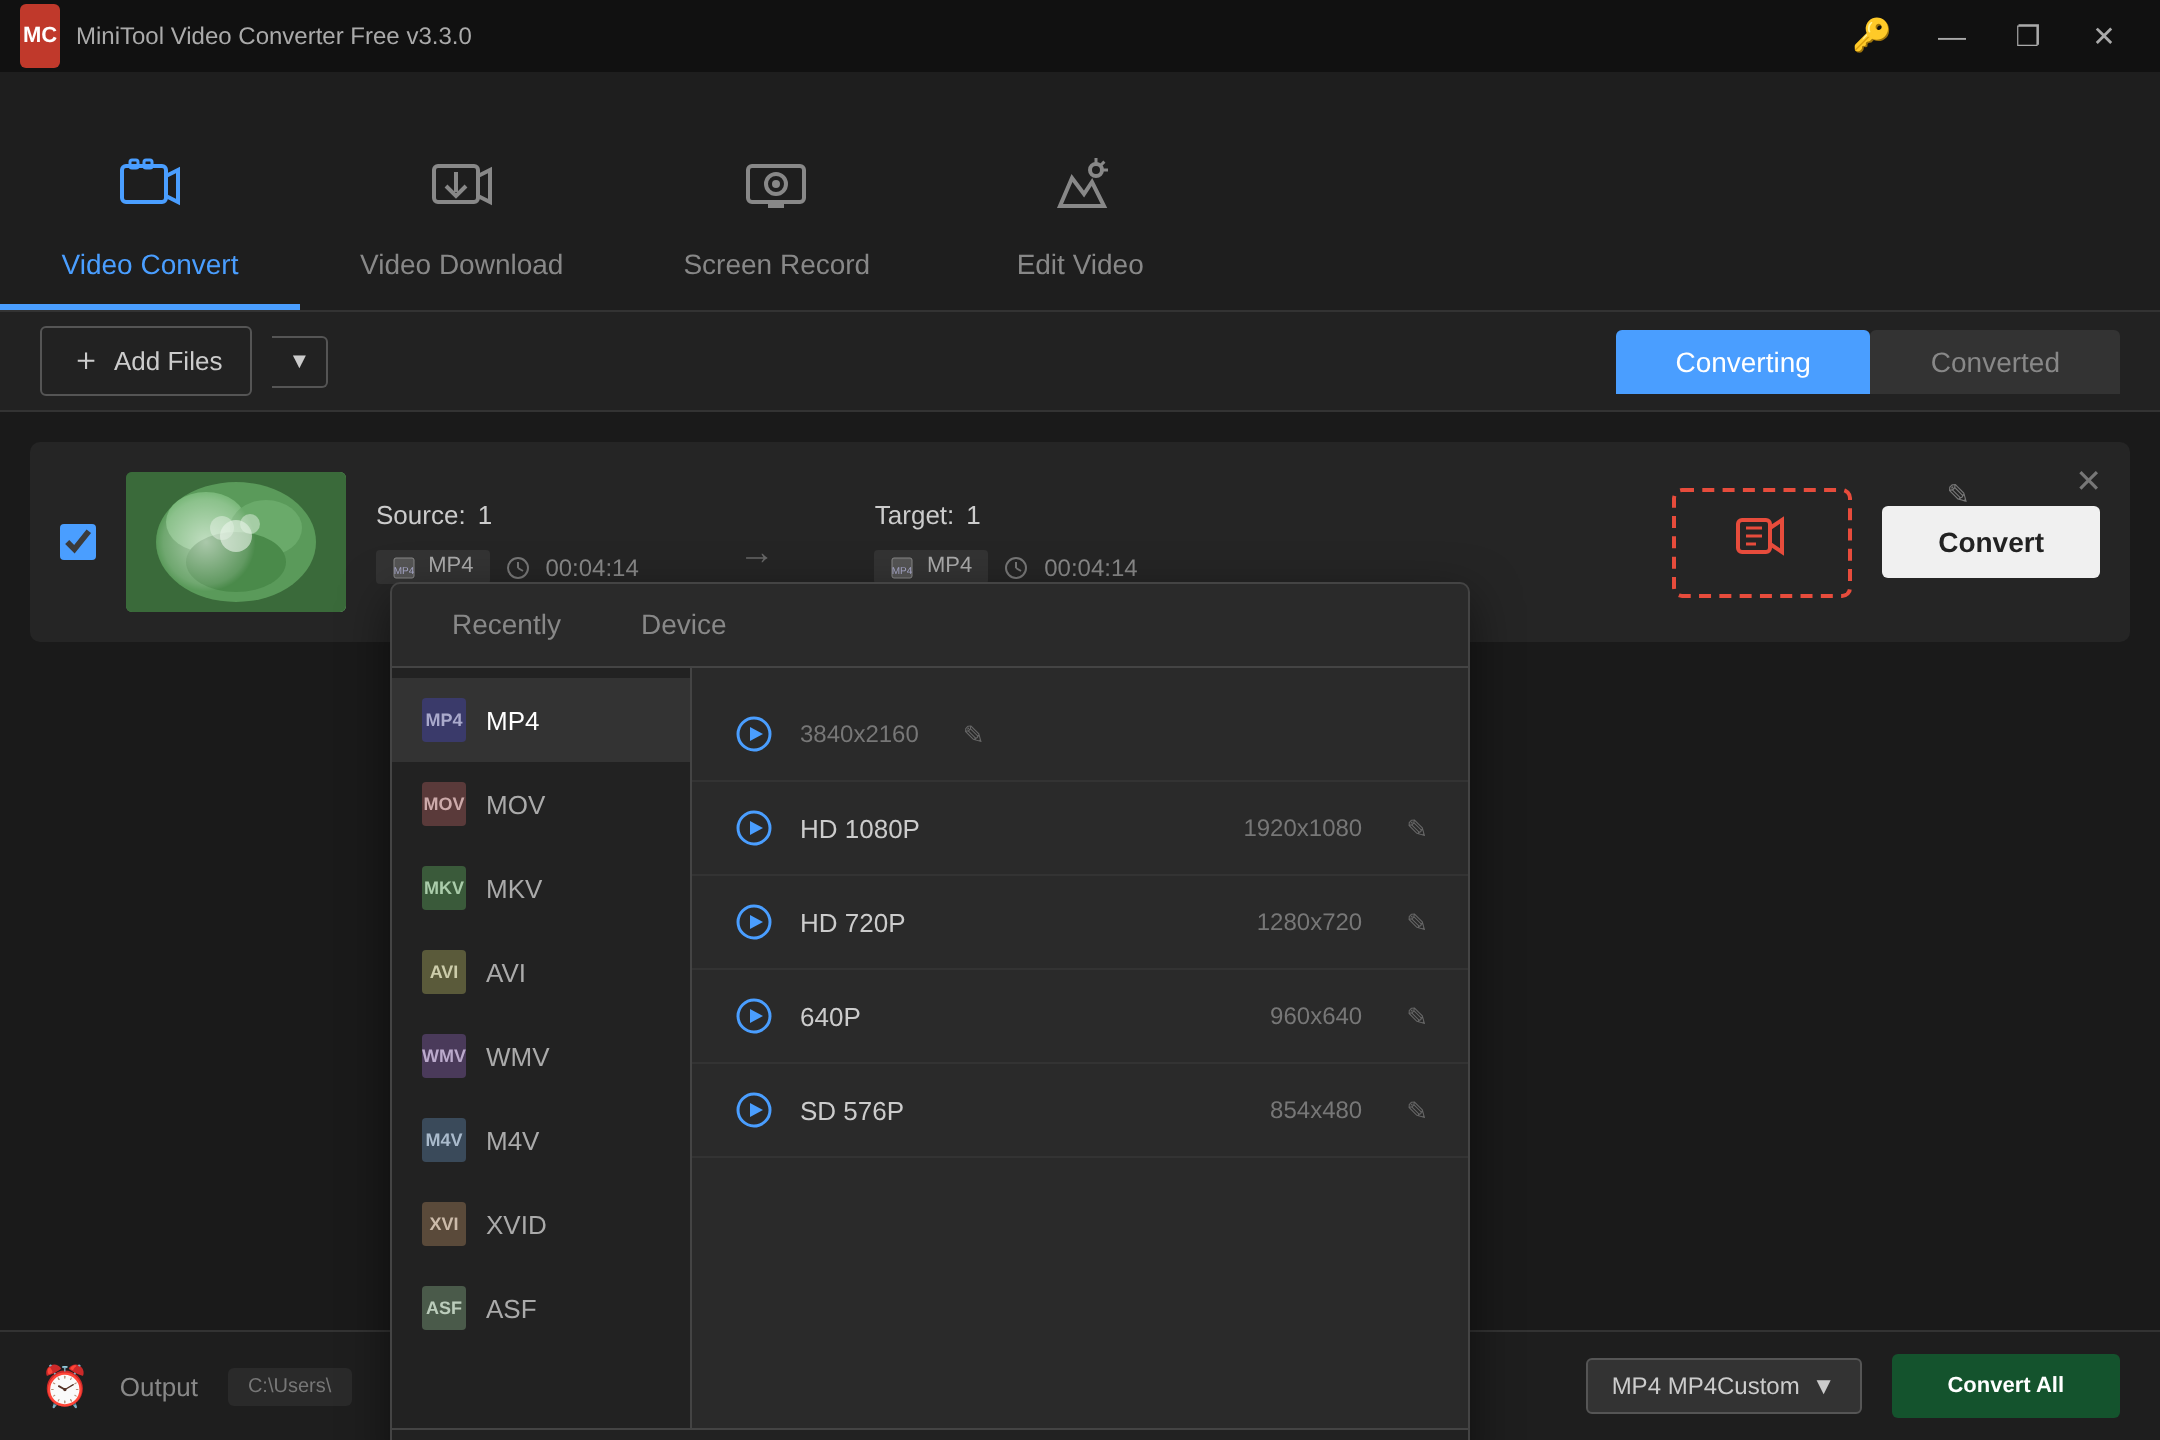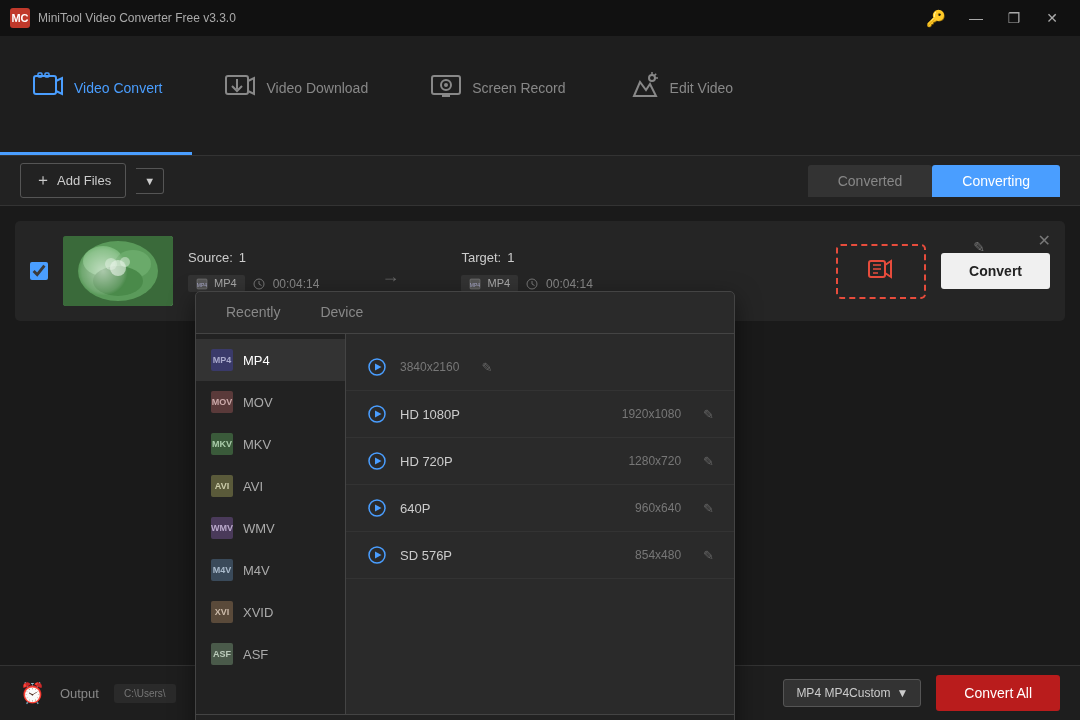--- a/index.html
+++ b/index.html
@@ -23,21 +23,21 @@
       justify-content: space-between;
       user-select: none;
     }
     #title-bar-left {
       display: flex;
       align-items: center;
       gap: 8px;
     }
     #app-icon {
       width: 20px;
-      height: 20px;
+      height: 32px;
       background: #c0392b;
       border-radius: 3px;
       display: flex;
       align-items: center;
       justify-content: center;
       font-size: 11px;
       color: white;
       font-weight: bold;
     }
     #title-text {
@@ -72,20 +72,21 @@
     #nav-bar {
       background: #1e1e1e;
       height: 120px;
       display: flex;
       align-items: flex-end;
       padding-bottom: 0;
       border-bottom: 1px solid #333;
     }
     .nav-item {
       display: flex;
+      flex-direction: column;
       align-items: center;
       justify-content: flex-end;
       padding: 0 30px 12px;
       height: 100%;
       cursor: pointer;
       color: #888;
       font-size: 13px;
       gap: 8px;
       border-bottom: 3px solid transparent;
       min-width: 150px;
@@ -193,21 +194,21 @@
     #file-info {
       flex: 1;
     }
     #source-section, #target-section {
       display: inline-flex;
       flex-direction: column;
       gap: 4px;
     }
     .source-target-row {
       display: flex;
-      gap: 42px;
+      gap: 30px;
     }
     .section-title {
       font-size: 13px;
       color: #ccc;
       font-weight: 500;
     }
     .section-details {
       display: flex;
       align-items: center;
       gap: 8px;
@@ -423,27 +424,27 @@
       color: #ccc;
       padding: 6px 12px;
       border-radius: 3px;
       font-size: 12px;
       cursor: pointer;
       display: flex;
       align-items: center;
       gap: 6px;
     }
     #convert-all-btn {
-      background: #b91c1c;
+      background: #14532d;
       color: white;
       border: none;
       padding: 10px 28px;
       border-radius: 3px;
-      font-size: 14px;
-      font-weight: 400;
+      font-size: 11px;
+      font-weight: 700;
       cursor: pointer;
     }
 
     
     ::-webkit-scrollbar { width: 5px; }
     ::-webkit-scrollbar-track { background: #222; }
     ::-webkit-scrollbar-thumb { background: #555; border-radius: 3px; }
 
     
     .icon-mp4 { background: #3a3a6a; color: #aac; border-radius: 2px; padding: 1px 3px; font-size: 9px; font-weight: bold; }
@@ -530,22 +531,22 @@
   </div>
 </div>
 
 <div id="toolbar">
   <button id="add-files-btn">
     <span style="font-size:16px;">＋</span>
     <span>Add Files</span>
   </button>
   <button id="add-files-dropdown">▼</button>
   <div id="tabs">
+    <div class="tab active">Converting</div>
     <div class="tab">Converted</div>
-    <div class="tab active">Converting</div>
   </div>
 </div>
 
 <div id="main-content">
 
   <div id="file-item">
     <input type="checkbox" id="file-checkbox" checked="" style="">
     <div id="file-thumb">
       <svg width="110" height="70" viewBox="0 0 110 70">
         <defs>

